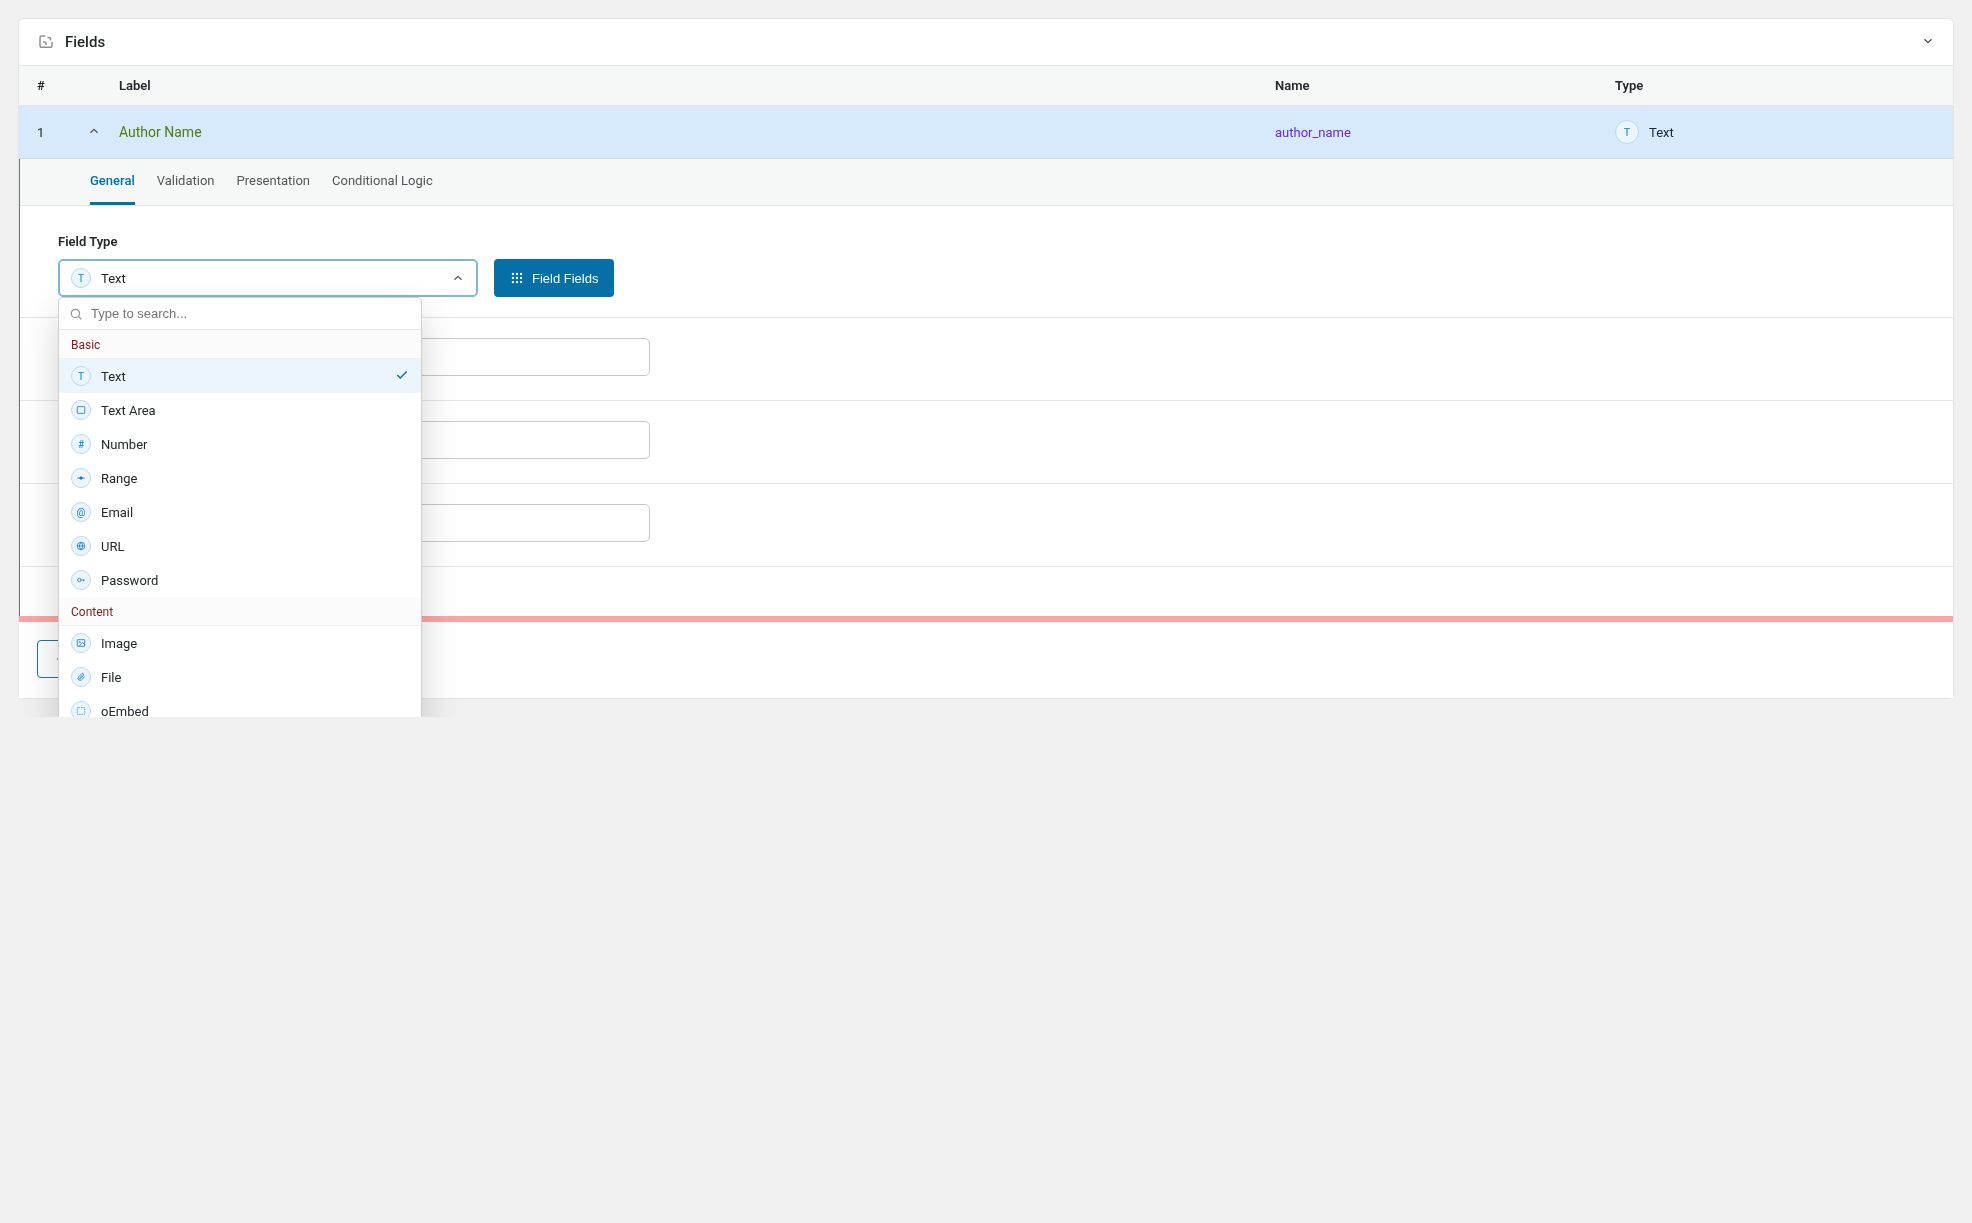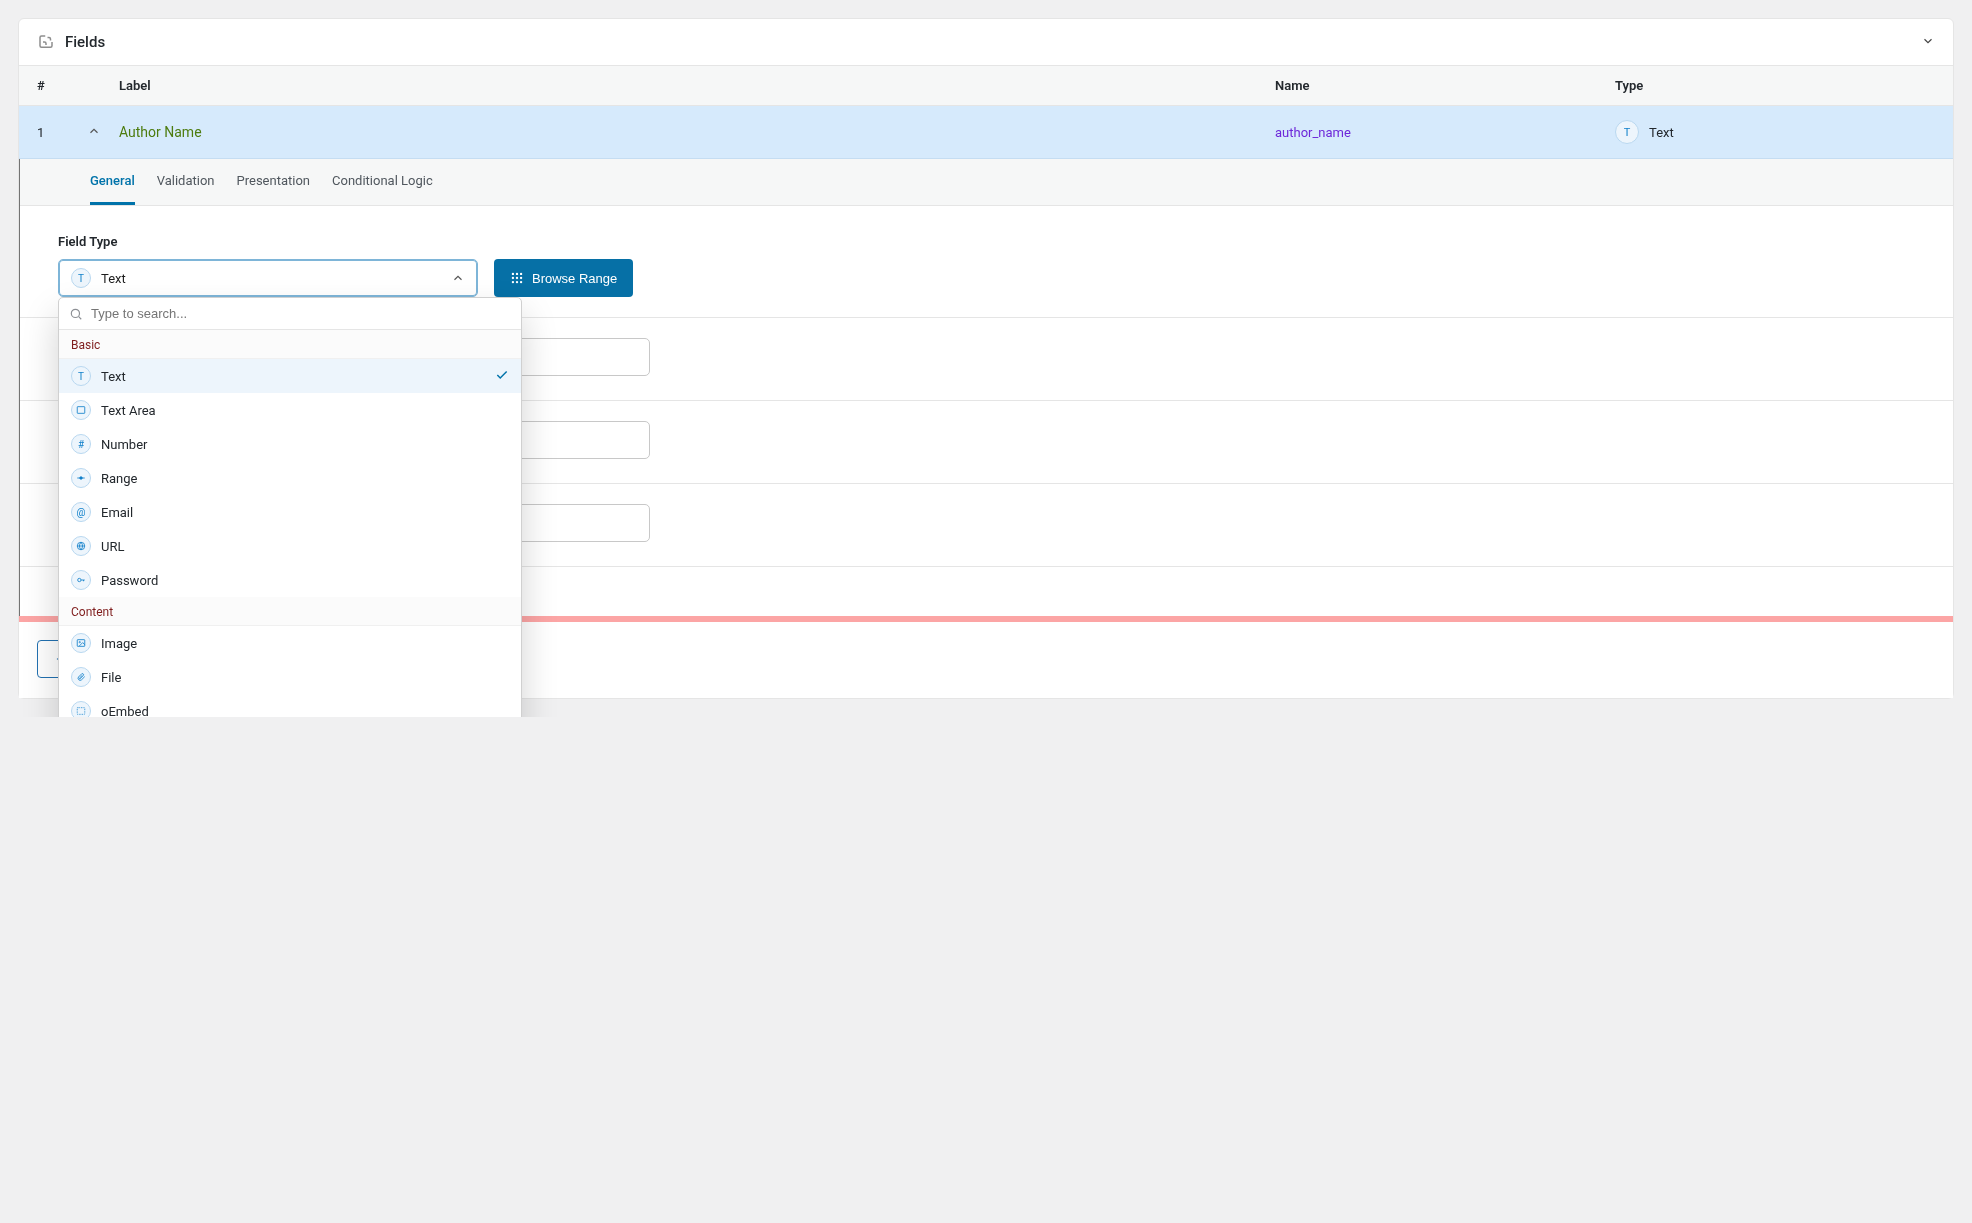--- a/index.html
+++ b/index.html
@@ -111,21 +111,21 @@
   font-size: 13px;
   font-weight: 500;
   display: flex; align-items: center; gap: 8px;
   cursor: pointer;
 }
 .browse-btn .grid-icon { width: 14px; height: 14px; }
 .dropdown {
   position: absolute;
   top: 38px;
   left: 0;
-  width: 464px;
+  width: 364px;
   background: #fff;
   border: 1px solid #d0d0d0;
   border-radius: 5px;
   box-shadow: 0 18px 36px rgba(0,0,0,0.18);
   z-index: 100;
   display: flex;
   flex-direction: column;
 }
 .dropdown-search {
   padding: 8px 10px;
@@ -269,21 +269,21 @@
                 <circle cx="5" cy="5" r="2"></circle>
                 <circle cx="12" cy="5" r="2"></circle>
                 <circle cx="19" cy="5" r="2"></circle>
                 <circle cx="5" cy="12" r="2"></circle>
                 <circle cx="12" cy="12" r="2"></circle>
                 <circle cx="19" cy="12" r="2"></circle>
                 <circle cx="5" cy="19" r="2"></circle>
                 <circle cx="12" cy="19" r="2"></circle>
                 <circle cx="19" cy="19" r="2"></circle>
               </svg>
-            <span>Browse Range</span>
+            <span>Field Fields</span>
           </button>
 
           <div class="dropdown">
             <div class="dropdown-search">
               <svg width="14" height="14" viewBox="0 0 24 24" fill="none" stroke="#8c8f94" stroke-width="2" class="muted-icon">
                   <circle cx="11" cy="11" r="7"></circle>
                   <line x1="21" y1="21" x2="16.65" y2="16.65"></line>
                 </svg>
               <input type="text" placeholder="Type to search..." style="">
             </div>

